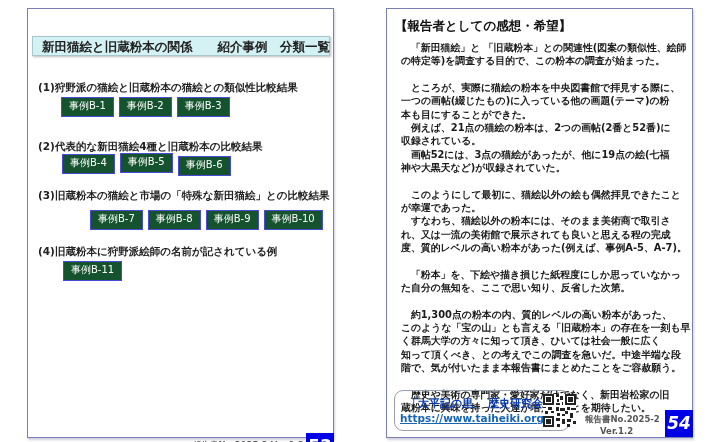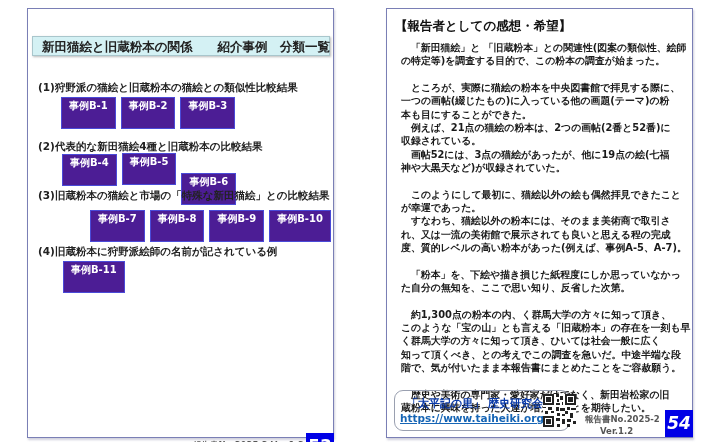--- a/index.html
+++ b/index.html
@@ -11,21 +11,21 @@
   #page-right { left:386px; top:8px; width:307px; height:430px; }
 
   .title-bar { position:absolute; left:4px; top:27px; width:298px; height:20px;
                background:#d4f1f4; border:1px solid #a9c6cc; box-sizing:border-box;
                box-shadow: 1px 1px 2px rgba(120,120,120,0.5);
                font-size:12.5px; font-weight:bold; line-height:19px; color:#222;
                padding-left:9px; white-space:pre; }
 
   .section { position:absolute; left:10px; font-size:10.5px; font-weight:bold; color:#222; white-space:nowrap; }
   .btnrow { position:absolute; display:flex; gap:5px; }
-  .case-btn { background:#4c1d95; color:#fff; font-size:10px; font-weight:bold; height:32px;
+  .case-btn { background:#14532d; color:#fff; font-size:10px; font-weight:normal; height:20px;
               line-height:16px; padding:0 7px; box-sizing:border-box; cursor:pointer;
               border:1px solid #4a4ad8; white-space:nowrap; }
 
   .footer-text { position:absolute; font-size:8.5px; color:#555; white-space:nowrap;font-weight:bold; }
   .page-num { position:absolute; background:#0000e6; color:#fff; font-weight:bold; font-size:17px;
               text-align:center; line-height:27px; width:28px; height:27px; }
 
   .r-heading { position:absolute; left:8px; top:9px; font-size:12.5px; font-weight:bold; color:#111; }
   .r-body { position:absolute; left:14px; top:32px; width:285px; font-size:9.9px; font-weight:bold;
             line-height:13.4px; color:#1a1a1a; }
@@ -49,21 +49,21 @@
   <div class="btnrow" style="left:33px; top:88px;">
     <div class="case-btn">事例B-1</div>
     <div class="case-btn">事例B-2</div>
     <div class="case-btn">事例B-3</div>
   </div>
 
   <div class="section" style="top:131px;">(2)代表的な新田猫絵4種と旧蔵粉本の比較結果</div>
   <div class="btnrow" style="left:34px; top:144px; align-items:flex-start;">
     <div class="case-btn" style="margin-top:1px;">事例B-4</div>
     <div class="case-btn">事例B-5</div>
-    <div class="case-btn" style="margin-top:20px;">事例B-6</div>
+    <div class="case-btn" style="margin-top:3px;">事例B-6</div>
   </div>
 
   <div class="section" style="top:180px;">(3)旧蔵粉本の猫絵と市場の「特殊な新田猫絵」との比較結果</div>
   <div class="btnrow" style="left:34px; top:201px;padding-left:28px;">
     <div class="case-btn">事例B-7</div>
     <div class="case-btn">事例B-8</div>
     <div class="case-btn">事例B-9</div>
     <div class="case-btn">事例B-10</div>
   </div>
 
@@ -98,21 +98,21 @@
       <span class="ln">が幸運であった。</span>
       <span class="ln">　すなわち、猫絵以外の粉本には、そのまま美術商で取引さ</span>
       <span class="ln">れ、又は一流の美術館で展示されても良いと思える程の完成</span>
       <span class="ln">度、質的レベルの高い粉本があった(例えば、事例A-5、A-7)。</span>
     </p>
     <p>
       <span class="ln">　「粉本」を、下絵や描き損じた紙程度にしか思っていなかっ</span>
       <span class="ln">た自分の無知を、ここで思い知り、反省した次第。</span>
     </p>
     <p>
-      <span class="ln">　約1,300点の粉本の内、く群馬大学の方々に知って頂き、</span>
+      <span class="ln">　約1,300点の粉本の内、質的レベルの高い粉本があった、</span>
       <span class="ln">このような「宝の山」とも言える「旧蔵粉本」の存在を一刻も早</span>
       <span class="ln">く群馬大学の方々に知って頂き、ひいては社会一般に広く</span>
       <span class="ln">知って頂くべき、との考えでこの調査を急いだ。中途半端な段</span>
       <span class="ln">階で、気が付いたまま本報告書にまとめたことをご容赦願う。</span>
     </p>
     <p>
       <span class="ln">　歴史や美術の専門家・愛好家だけでなく、新田岩松家の旧</span>
       <span class="ln">蔵粉本に興味を持った人達が増えることを期待したい。</span>
     </p>
   </div>

